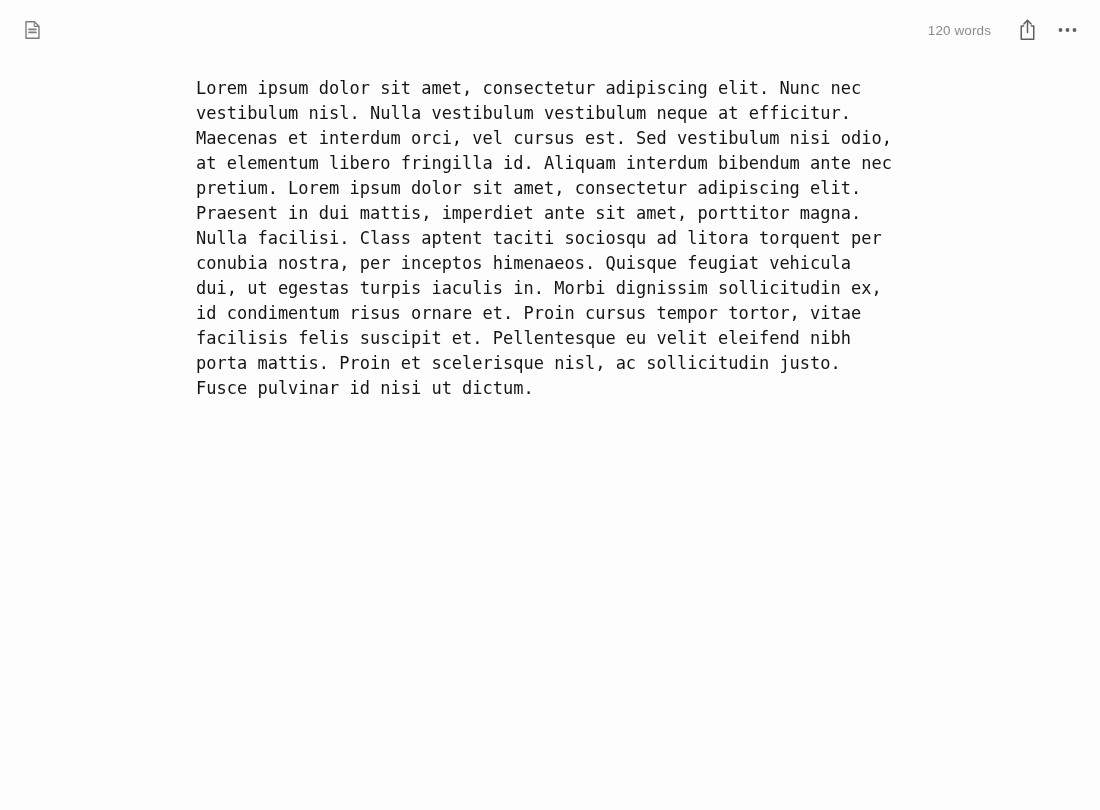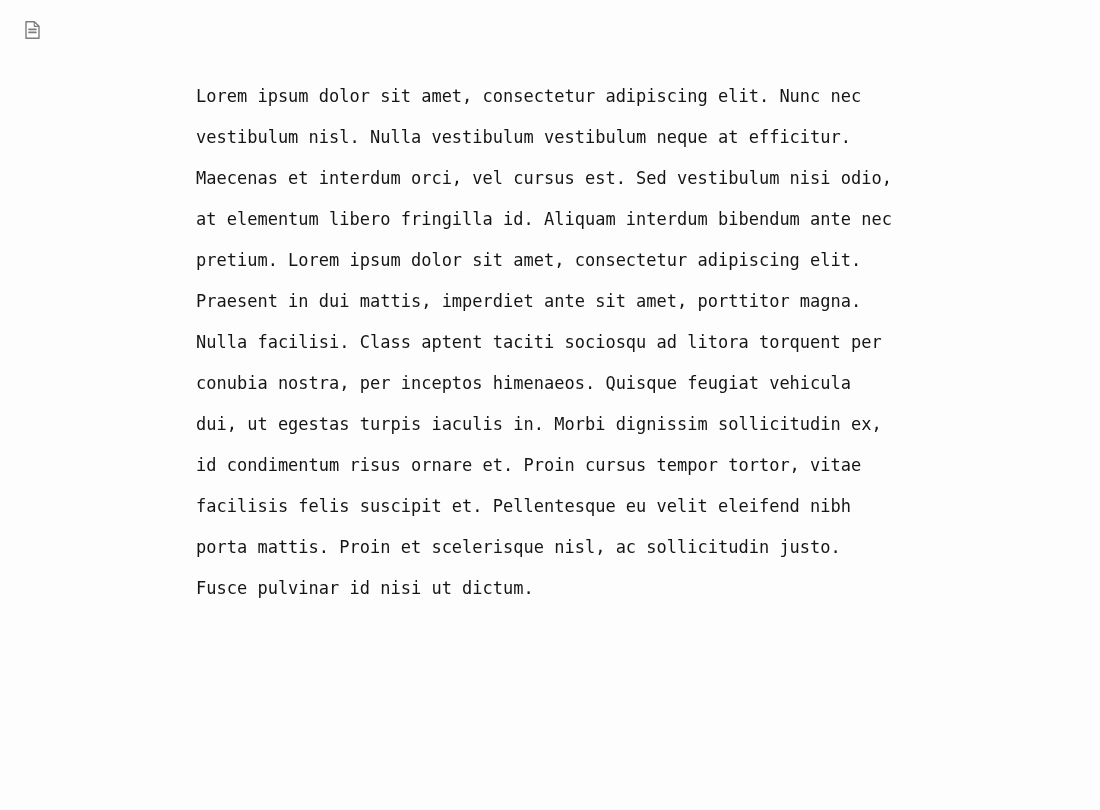--- a/index.html
+++ b/index.html
@@ -57,36 +57,55 @@
     position: absolute;
     left: 196px;
     top: 76px;
     cursor: text;
   }
   .doc-text {
     margin: 0;
     width: 68ch;
     font-family: "DejaVu Sans Mono", "Liberation Mono", monospace;
     font-size: 17px;
-    line-height: 41px;
+    line-height: 25px;
     color: #151515;
     white-space: normal;
   }
 </style>
 </head>
 <body>
 
 <div class="toolbar">
 
   <button class="icon-btn doc-btn" aria-label="Document">
     <svg width="17" height="20" viewBox="0 0 17 20" fill="none" stroke="#7d7d7d" stroke-width="1.4" stroke-linejoin="round">
       <path d="M2 1.7 H10.4 L15 6.3 V18.3 H2 Z"></path>
       <path d="M10.3 2 V6.4 H14.8" stroke-width="1.1"></path>
       <path d="M5 9.4 H12 M5 12.4 H12" stroke-width="1.6" stroke-linecap="round"></path>
     </svg>
   </button>
 
+  <div class="toolbar-right">
+    <span class="word-count">120 words</span>
+
+    <button class="icon-btn share-btn" aria-label="Share">
+      <svg width="19" height="22" viewBox="0 0 19 22" fill="none" stroke="#5f5f5f" stroke-width="1.5" stroke-linejoin="round">
+        <path d="M6.2 7 H3.25 V20.25 H15.75 V7 H12.8"></path>
+        <path d="M9.5 13.5 V2" stroke-linecap="round"></path>
+        <path d="M5.9 5 L9.5 1.4 L13.1 5" stroke-linecap="round"></path>
+      </svg>
+    </button>
+
+    <button class="icon-btn" aria-label="More options">
+      <svg width="19" height="6" viewBox="0 0 19 6" fill="#5f5f5f">
+        <circle cx="2.5" cy="3" r="1.9"></circle>
+        <circle cx="9.5" cy="3" r="1.9"></circle>
+        <circle cx="16.5" cy="3" r="1.9"></circle>
+      </svg>
+    </button>
+  </div>
 
 </div>
 
 <main class="editor">
   <p class="doc-text">Lorem ipsum dolor sit amet, consectetur adipiscing elit. Nunc nec vestibulum nisl. Nulla vestibulum vestibulum neque at efficitur. Maecenas et interdum orci, vel cursus est. Sed vestibulum nisi odio, at elementum libero fringilla id. Aliquam interdum bibendum ante nec pretium. Lorem ipsum dolor sit amet, consectetur adipiscing elit. Praesent in dui mattis, imperdiet ante sit amet, porttitor magna. Nulla facilisi. Class aptent taciti sociosqu ad litora torquent per conubia nostra, per inceptos himenaeos. Quisque feugiat vehicula dui, ut egestas turpis iaculis in. Morbi dignissim sollicitudin ex, id condimentum risus ornare et. Proin cursus tempor tortor, vitae facilisis felis suscipit et. Pellentesque eu velit eleifend nibh porta mattis. Proin et scelerisque nisl, ac sollicitudin justo. Fusce pulvinar id nisi ut dictum.</p>
 </main>
 
 </body></html>

